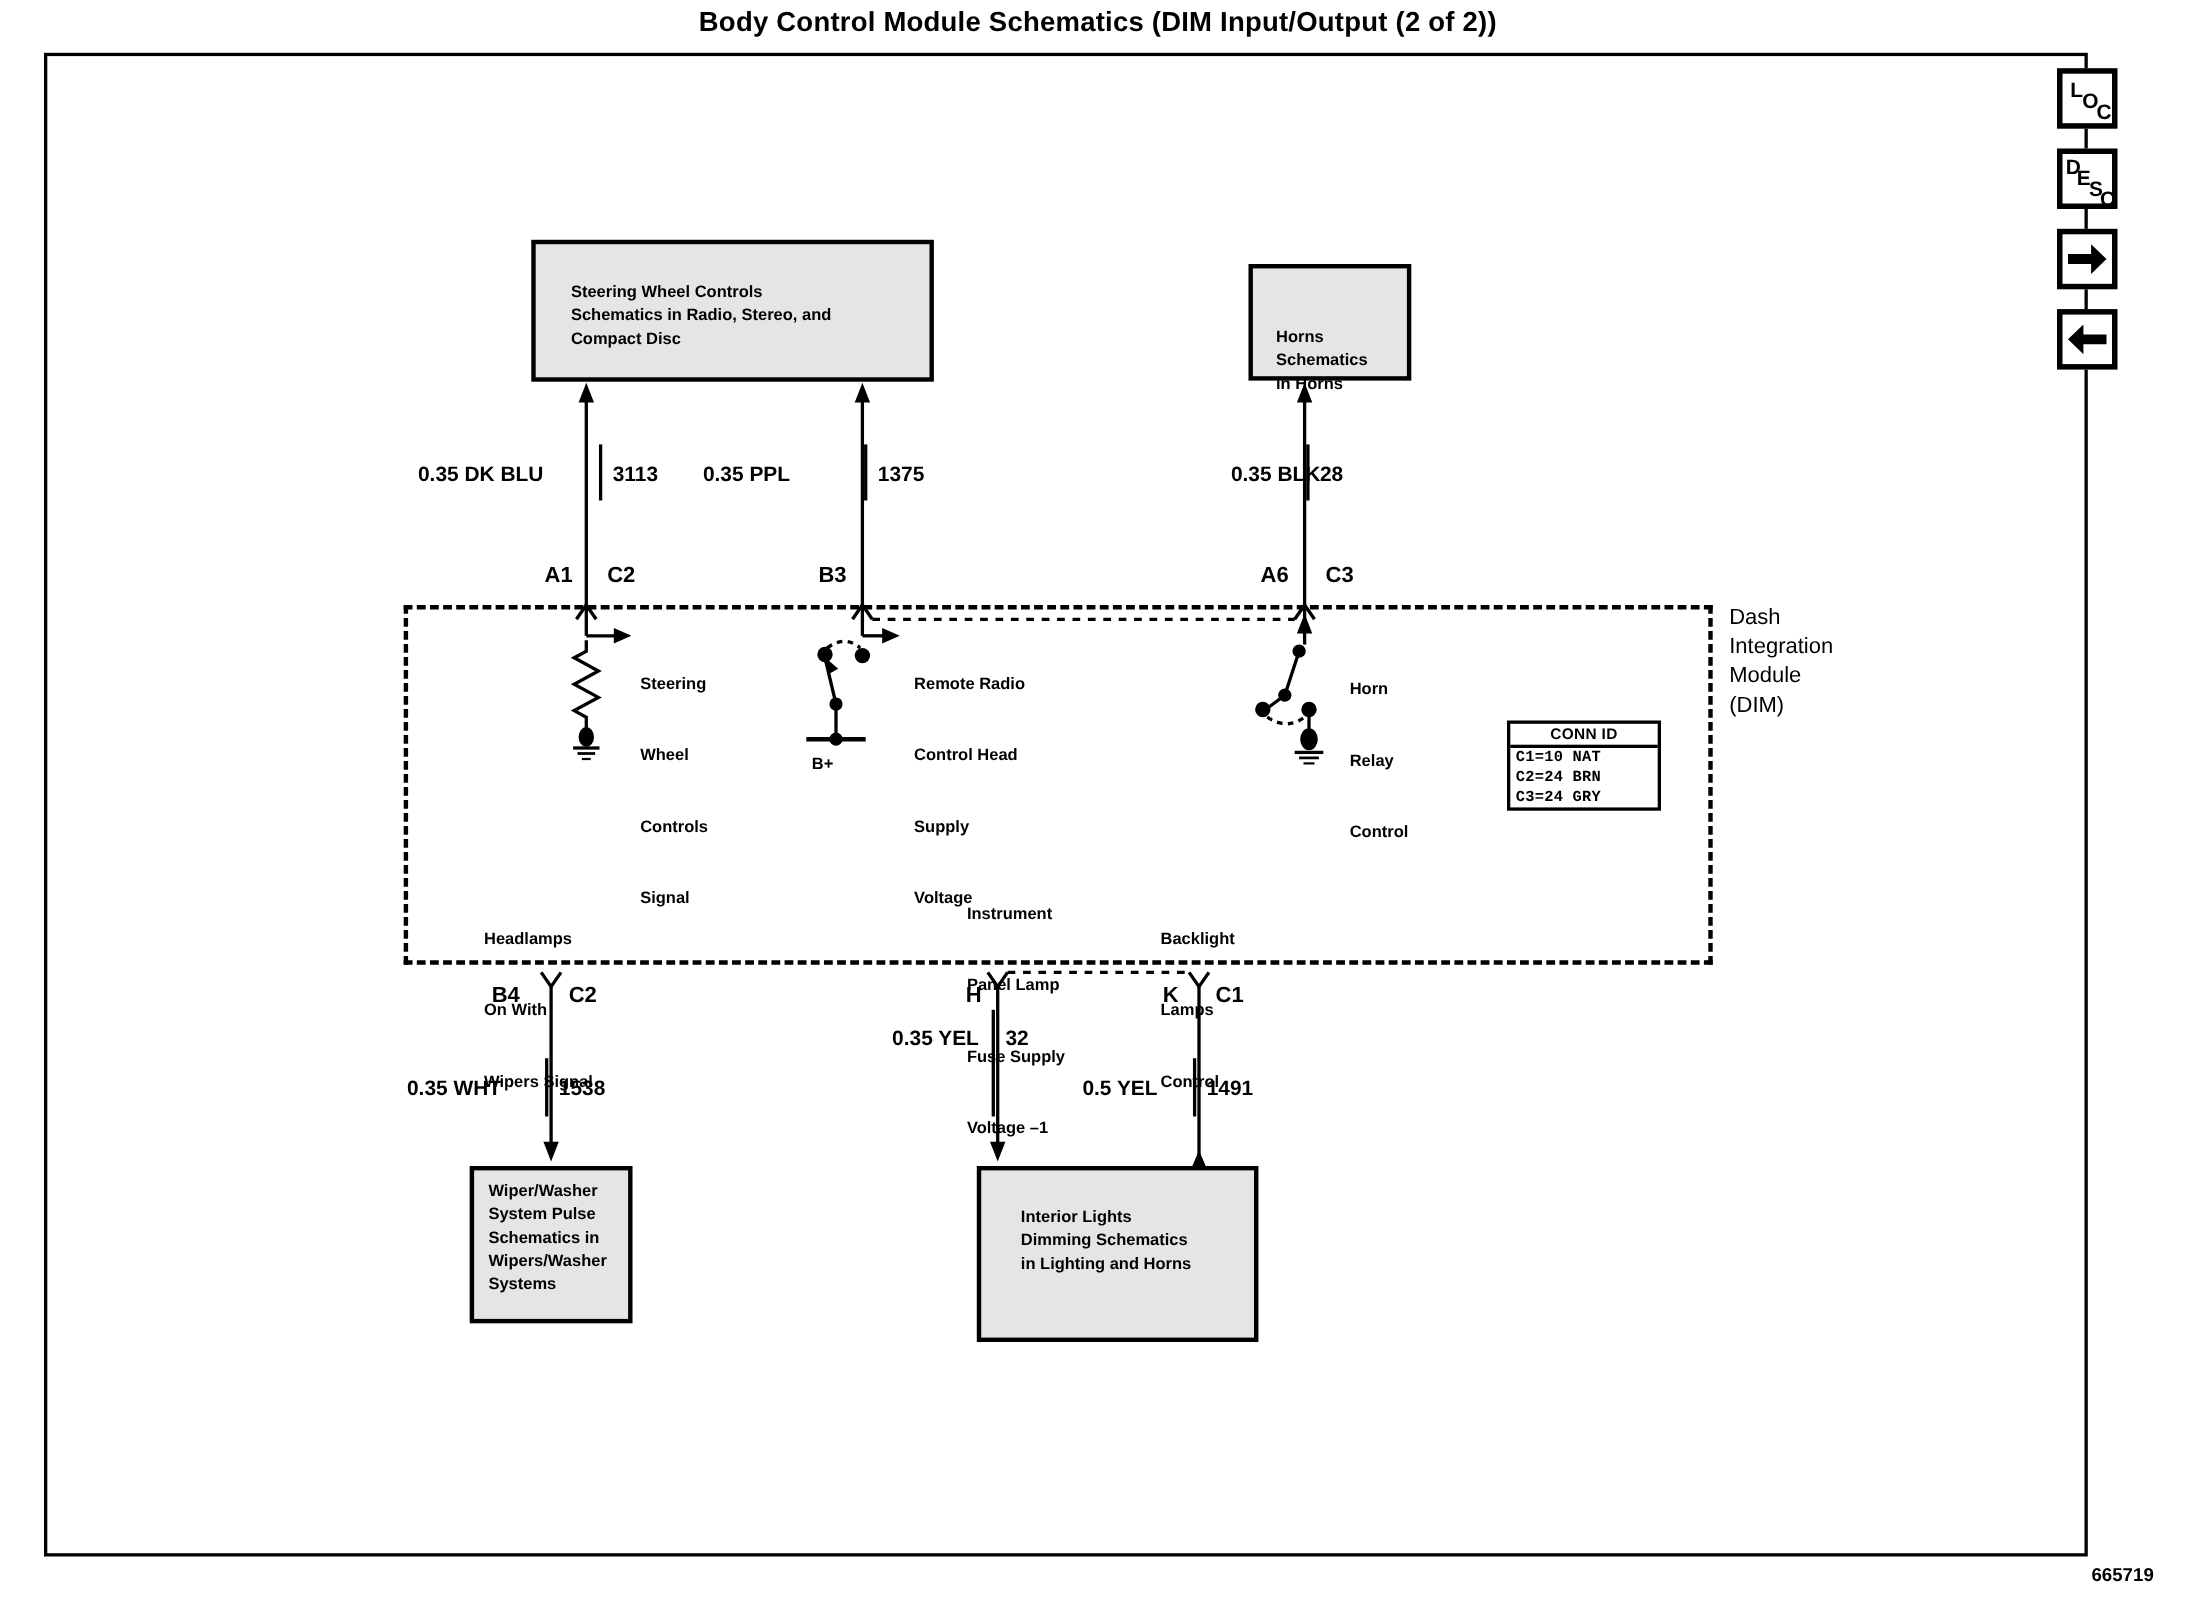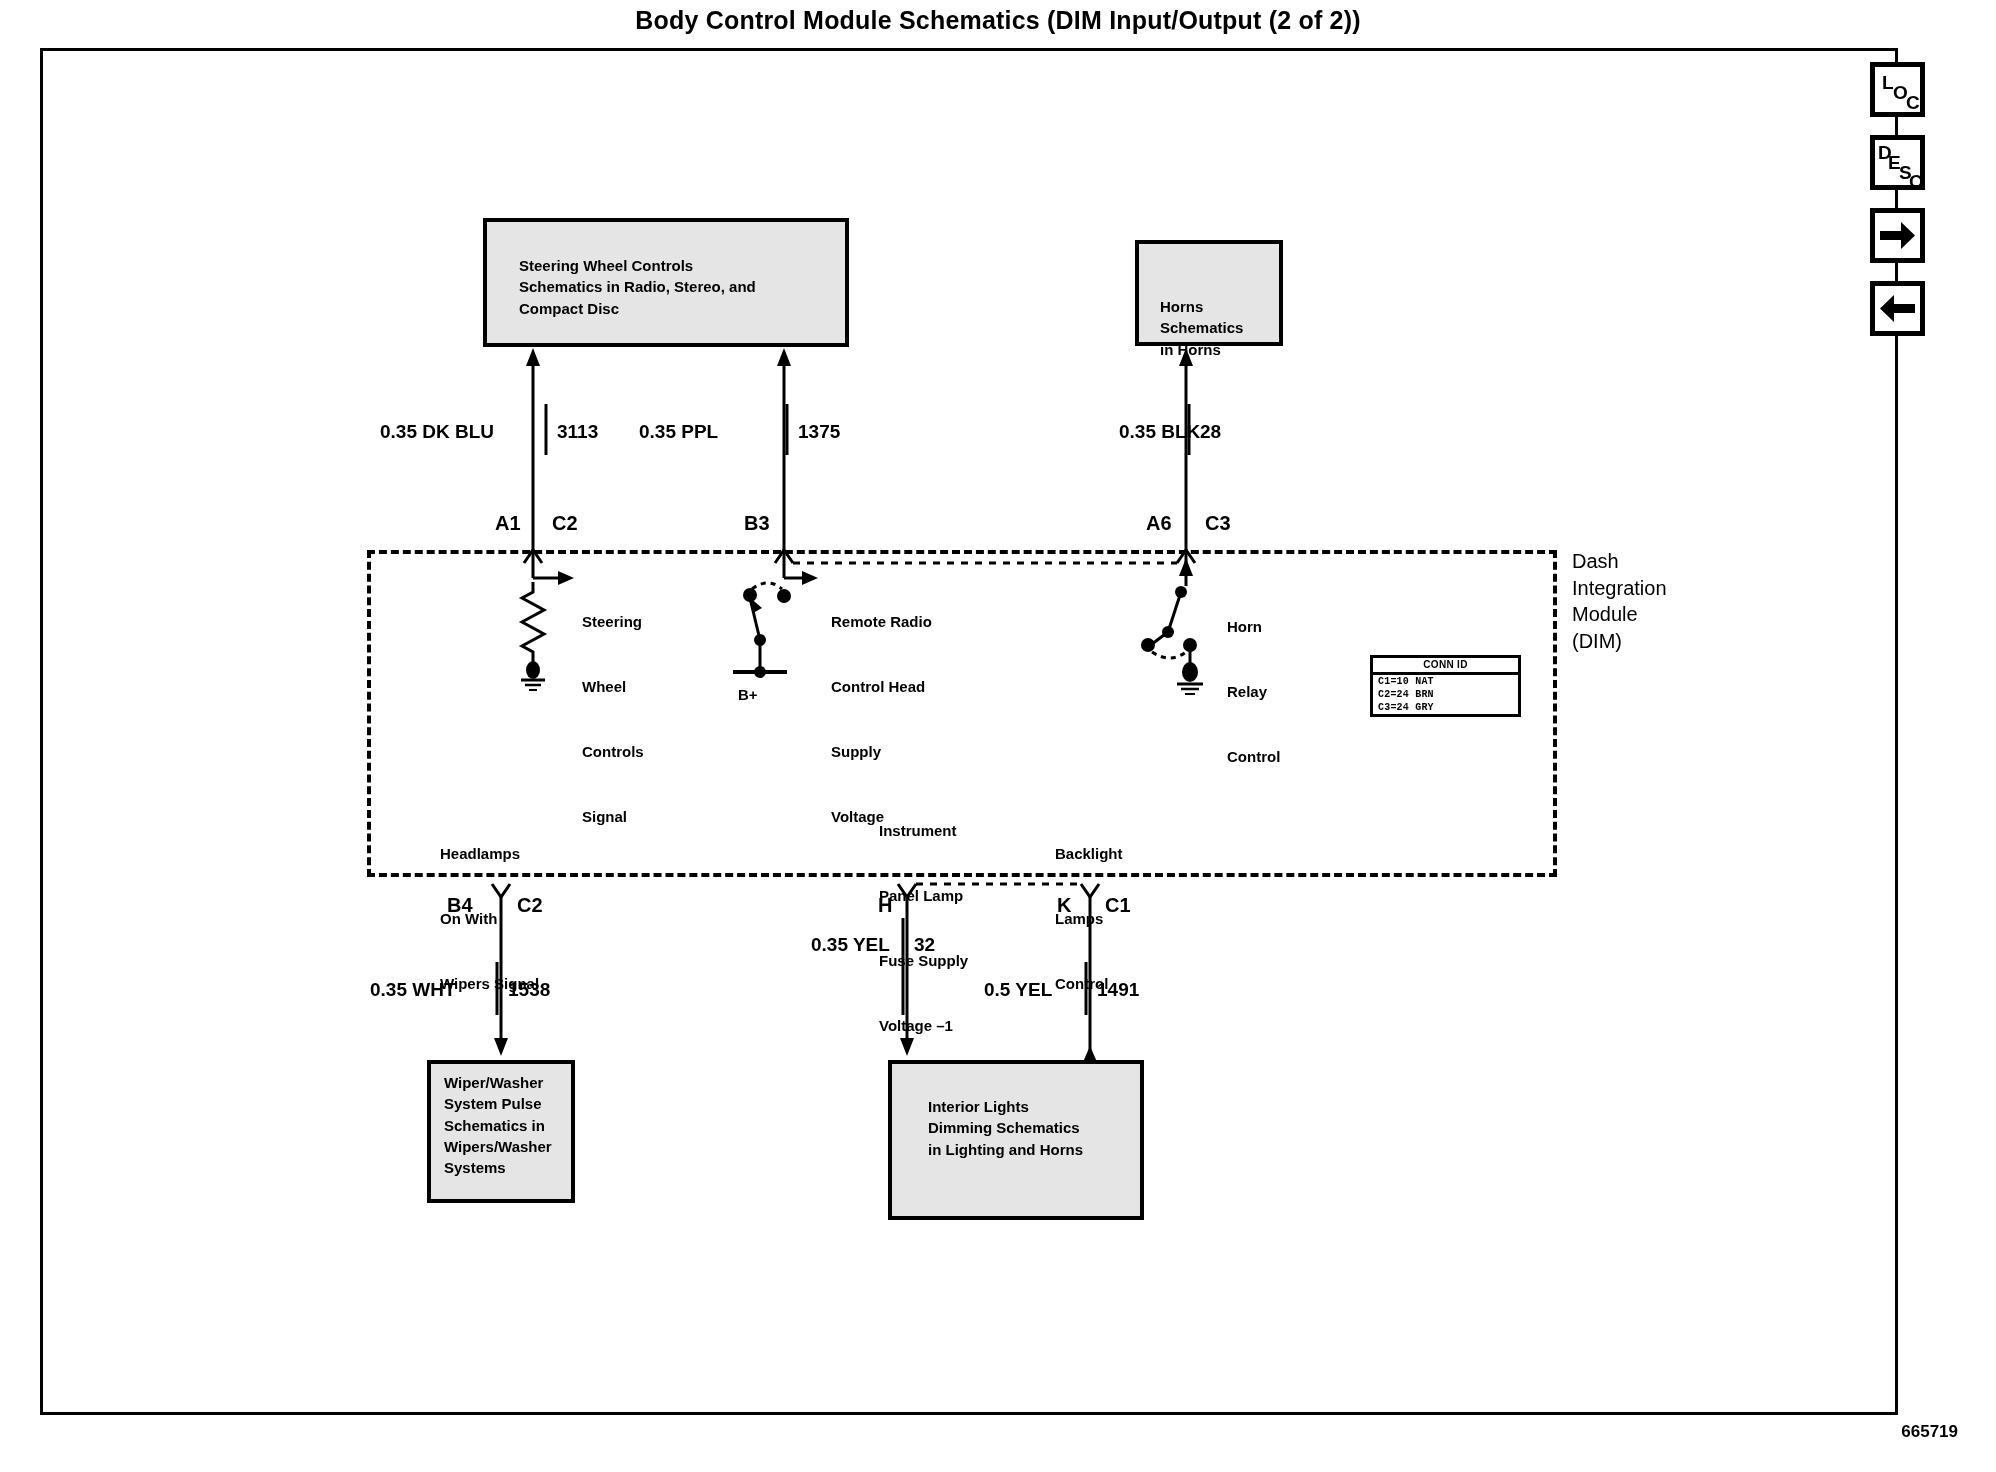--- a/index.html
+++ b/index.html
@@ -47,23 +47,23 @@
     border:4px dashed #000;
     background:transparent;
   }
   #dim-label{
     position:absolute;left:1572px;top:548px;
     font-size:20px;line-height:1.33;font-weight:normal;
   }
 
   
   #conn-id{
-    position:absolute;left:1370px;top:655px;width:151px;
+    position:absolute;left:1370px;top:655px;width:140px;
     border:3px solid #000;box-sizing:border-box;background:#fff;
-    font-size:10px;font-weight:bold;
+    font-size:14px;font-weight:bold;
   }
   #conn-id .hdr{
     text-align:center;padding:1px 0 2px;border-bottom:3px solid #000;letter-spacing:.3px;
   }
   #conn-id .row{padding:1px 0 1px 5px;letter-spacing:.2px;font-family:Liberation Mono, monospace;}
 
   
   .txt{position:absolute;font-size:15px;font-weight:bold;line-height:1.45;white-space:pre;}
   .pin{position:absolute;font-size:20px;font-weight:bold;line-height:1;}
   .wirelbl{position:absolute;font-size:19px;font-weight:bold;line-height:1;white-space:nowrap;}

